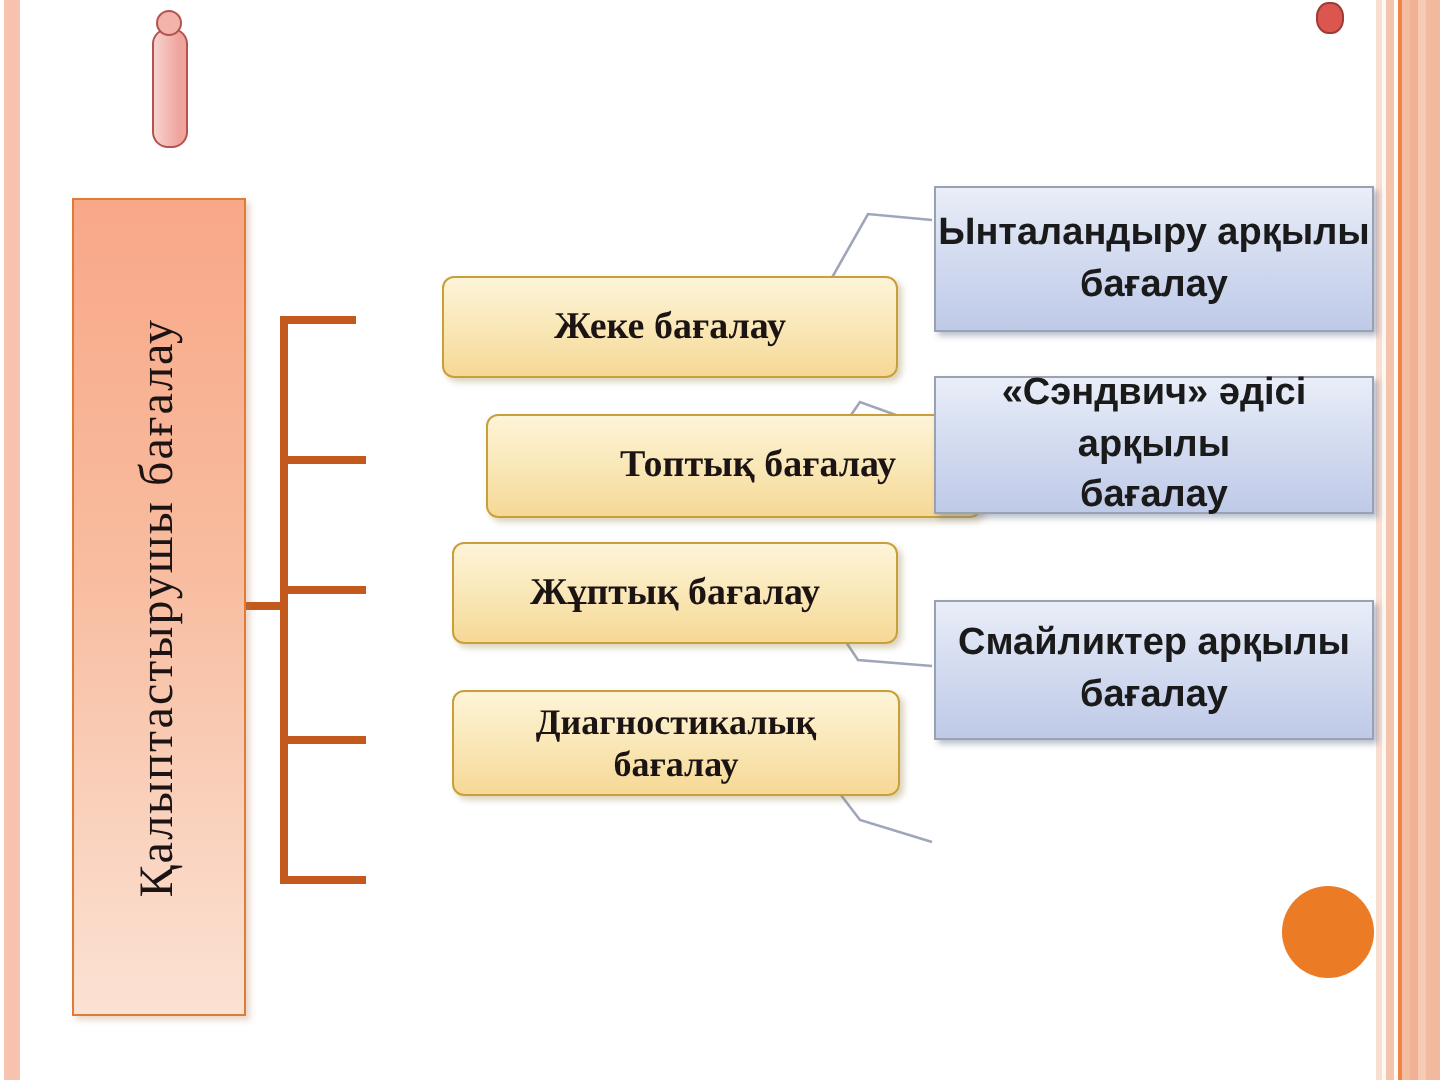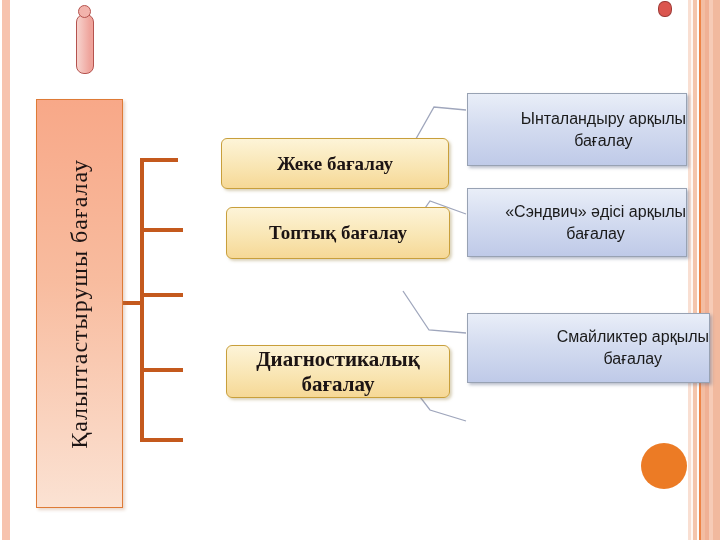--- a/index.html
+++ b/index.html
@@ -70,24 +70,24 @@
     box-shadow:2px 2px 3px rgba(150,125,60,.35);
     display:flex;align-items:center;justify-content:center;text-align:center;
     font-size:19px;font-weight:700;color:#1C1414;line-height:1.15;
     white-space:pre-line;z-index:2;margin-left:43px;
   }
   
   .rbox{
     position:absolute;border:1px solid #98A2B3;
     background:linear-gradient(180deg,#E9EEF8 0%,#D4DCF0 45%,#BFCAE8 100%);
     box-shadow:2px 2px 3px rgba(100,110,140,.45);
-    display:flex;align-items:center;justify-content:flex-end;text-align:center;
+    display:flex;align-items:center;justify-content:center;text-align:center;
     font-family:"Liberation Sans","DejaVu Sans",sans-serif;
-    font-size:16px;color:#1A1A1A;line-height:1.35;
-    white-space:pre-line;z-index:2;
+    font-size:19px;color:#1A1A1A;line-height:1.35;
+    white-space:pre-line;z-index:2;font-weight:bold;
   }
   
   .connector-layer{position:absolute;left:0;top:0;z-index:1;pointer-events:none;}
   .accent-circle{
     position:absolute;left:641px;top:443px;width:46px;height:46px;border-radius:50%;
     background:#EC7B25;z-index:1;
   }
 </style>
 </head>
 <body>
@@ -117,34 +117,37 @@
   <div class="banner-curl"></div>
   <div class="banner-curl-knob"></div>
 
   <div class="category-box">
     <span class="vtext">Қалыптастырушы бағалау</span>
   </div>
 
   <div class="mbox" style="left:178px;top:138px;width:226px;height:49px;">
     <span>Жеке бағалау</span>
   </div>
-  <div class="mbox" style="left:183px;top:207px;width:222px;height:50px;">
+  <div class="mbox" style="left:200px;top:207px;width:222px;height:50px;padding-left:24px;">
     <span>Топтық бағалау</span>
   </div>
-  <div class="mbox" style="left:183px;top:345px;width:222px;height:51px;font-size:21px;">
+  <div class="mbox" style="left:183px;top:271px;width:221px;height:49px;">
+    <span>Жұптық бағалау</span>
+  </div>
+  <div class="mbox" style="left:183px;top:345px;width:222px;height:51px;font-size:18px;">
     <span>Диагностикалық
 бағалау</span>
   </div>
 
   <div class="rbox" style="left:467px;top:93px;width:218px;height:71px;">
     <span>Ынталандыру арқылы
 бағалау</span>
   </div>
   <div class="rbox" style="left:467px;top:188px;width:218px;height:67px;">
     <span>«Сэндвич» әдісі арқылы
 бағалау</span>
   </div>
-  <div class="rbox" style="left:467px;top:313px;width:218px;height:68px;padding-left:23px;">
+  <div class="rbox" style="left:467px;top:300px;width:218px;height:68px;">
     <span>Смайликтер арқылы
 бағалау</span>
   </div>
 
 </div>
 
 </body></html>

